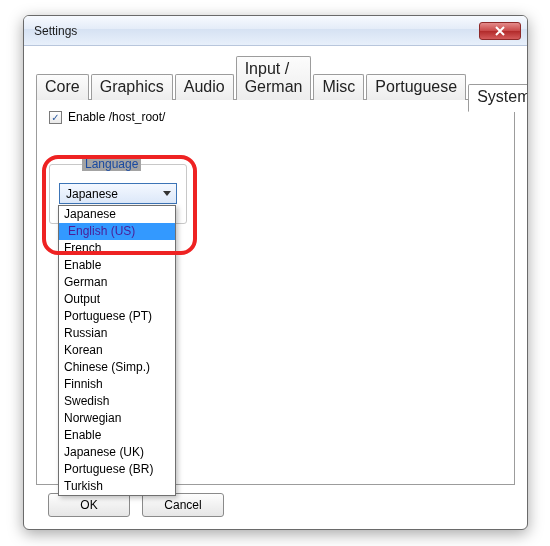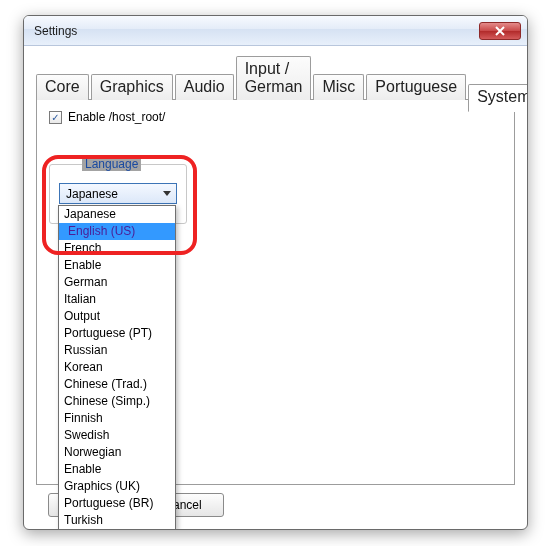--- a/index.html
+++ b/index.html
@@ -210,32 +210,30 @@
           <span class="arrow"></span>
         </div>
       </div>
 
       <div class="dropdown" id="lang-dropdown">
           <div class="opt">Japanese</div>
           <div class="opt selected">English (US)</div>
           <div class="opt">French</div>
           <div class="opt">Enable</div>
           <div class="opt">German</div>
-          <div class="opt">Italian</div>
           <div class="opt">Output</div>
           <div class="opt">Portuguese (PT)</div>
           <div class="opt">Russian</div>
           <div class="opt">Korean</div>
-          <div class="opt">Chinese (Trad.)</div>
           <div class="opt">Chinese (Simp.)</div>
           <div class="opt">Finnish</div>
           <div class="opt">Swedish</div>
           <div class="opt">Norwegian</div>
           <div class="opt">Enable</div>
-          <div class="opt">Graphics (UK)</div>
+          <div class="opt">Japanese (UK)</div>
           <div class="opt">Portuguese (BR)</div>
           <div class="opt">Turkish</div>
         </div>
 
       <div class="highlight-ring"></div>
     </div>
 
     <div class="buttonrow">
       <div class="btn">OK</div>
       <div class="btn">Cancel</div>

